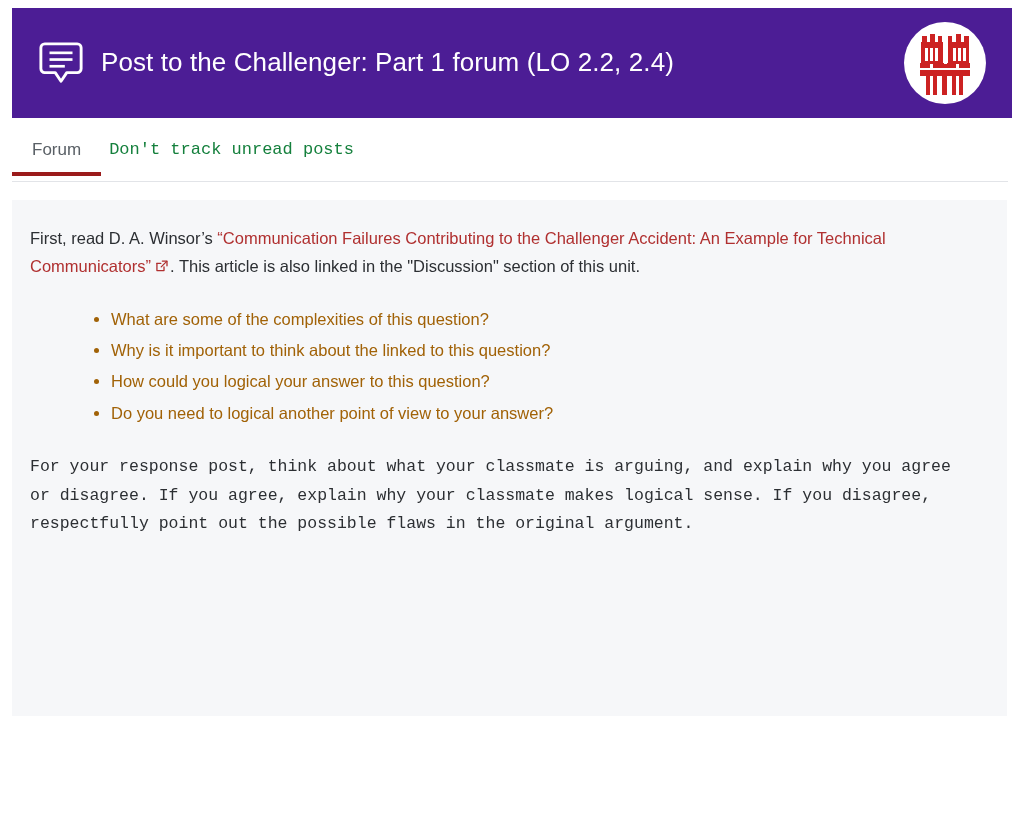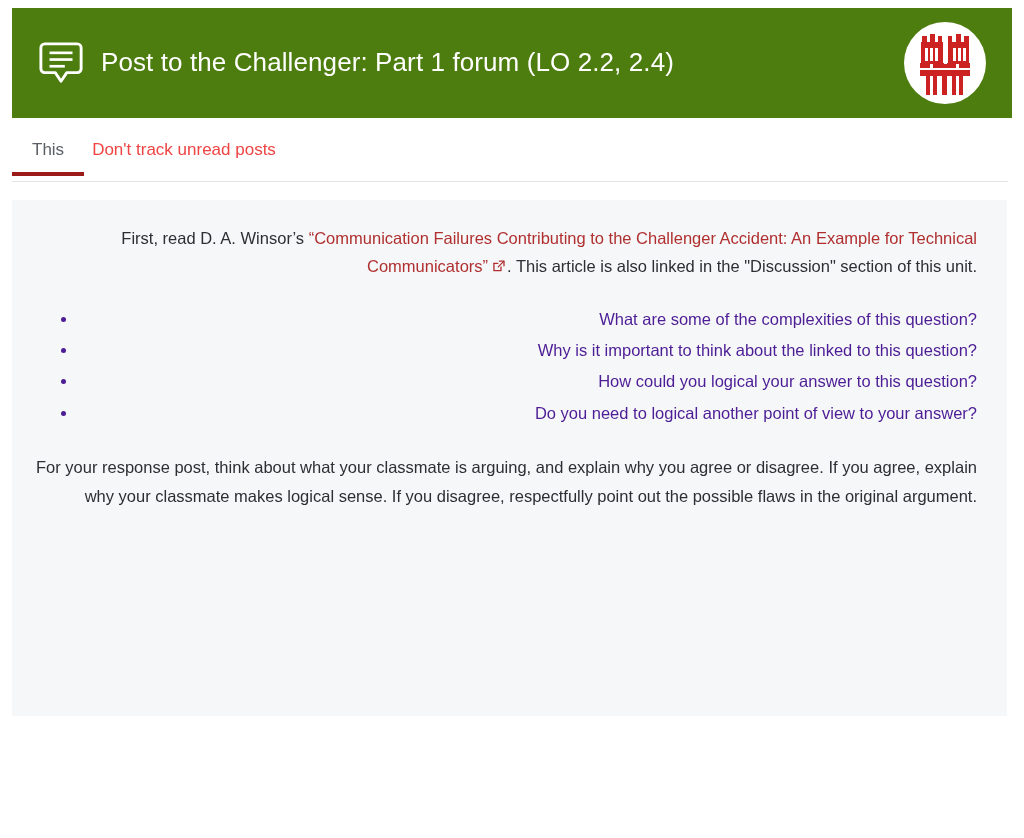--- a/index.html
+++ b/index.html
@@ -21,21 +21,21 @@
     overflow: hidden;
   }
 
   
   .header {
     position: absolute;
     left: 12px;
     top: 8px;
     width: 1000px;
     height: 110px;
-    background: #4d7c0f;
+    background: #4c1d95;
     display: flex;
     align-items: center;
     padding: 0 26px 0 26px;
   }
   .header-left {
     display: flex;
     align-items: center;
     flex: 1 1 auto;
     min-width: 0;
   }
@@ -92,63 +92,64 @@
   .tab.active::after {
     content: "";
     position: absolute;
     left: 0;
     right: 0;
     bottom: -1px;
     height: 4px;
     background: #9b1b1b;
   }
   .tab.link {
-    color: #ef4444;
+    color: #15803d;
     padding-left: 8px;
+    font-family: Liberation Mono, monospace;
   }
 
   
   .panel {
     position: absolute;
     left: 12px;
     top: 200px;
     width: 995px;
     height: 516px;
     background: #f6f7f9;
     padding: 24px 30px 22px 18px;
     overflow: hidden;
-    text-align: right;
   }
   .panel p {
     margin: 0 0 23px 0;
     font-size: 16.5px;
     line-height: 1.72;
     color: #2c2f33;
   }
-  .panel p:last-child { margin-bottom: 4px; }
+  .panel p:last-child { margin-bottom: 4px; font-family: Liberation Mono, monospace; }
   .panel a.inline-link {
     color: #b03030;
     text-decoration: none;
   }
   .ext-icon {
     display: inline-block;
     vertical-align: -1px;
     width: 14px;
     height: 14px;
     margin: 0 1px 0 4px;
   }
   .panel ul {
     margin: 0 0 24px 0;
     padding-left: 48px;
     list-style: disc;
   }
   .panel ul li {
     font-size: 16.5px;
     line-height: 1.9;
-    color: #4c1d95;
+    color: #a16207;
+    margin-left: 33px;
   }
 
   
   .toolbar {
     position: absolute;
     left: 0;
     top: 740px;
     width: 1024px;
     height: 98px;
     background: #ffffff;
@@ -208,21 +209,21 @@
           <rect x="42" y="34" width="3" height="5"></rect>
 
           <rect x="30" y="6" width="3" height="28"></rect>
         </g>
       </svg>
     </div>
   </div>
 
   <div class="tabbar">
     <div class="tab active">
-      <span>This</span>
+      <span>Forum</span>
     </div>
     <div class="tab link">
       <span>Don't track unread posts</span>
     </div>
   </div>
 
   <div class="panel">
 
     <p><span>First, read D. A. Winsor’s </span><a class="inline-link" href="#"><span>“Communication Failures Contributing to the Challenger Accident: An Example for Technical Communicators”</span></a><svg class="ext-icon" viewBox="0 0 16 16">
         <path d="M2.2 5.1h4.4" stroke="#b03030" stroke-width="1.5" fill="none" stroke-linecap="round"></path>

